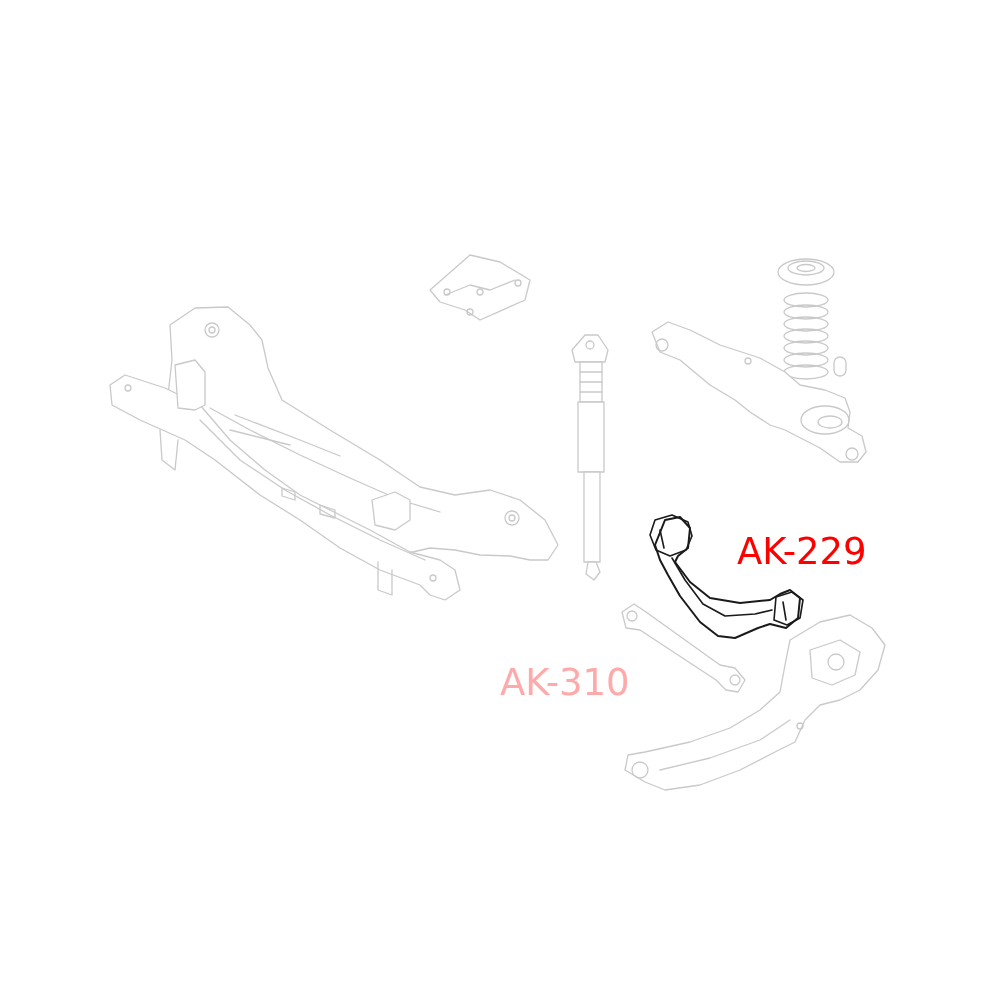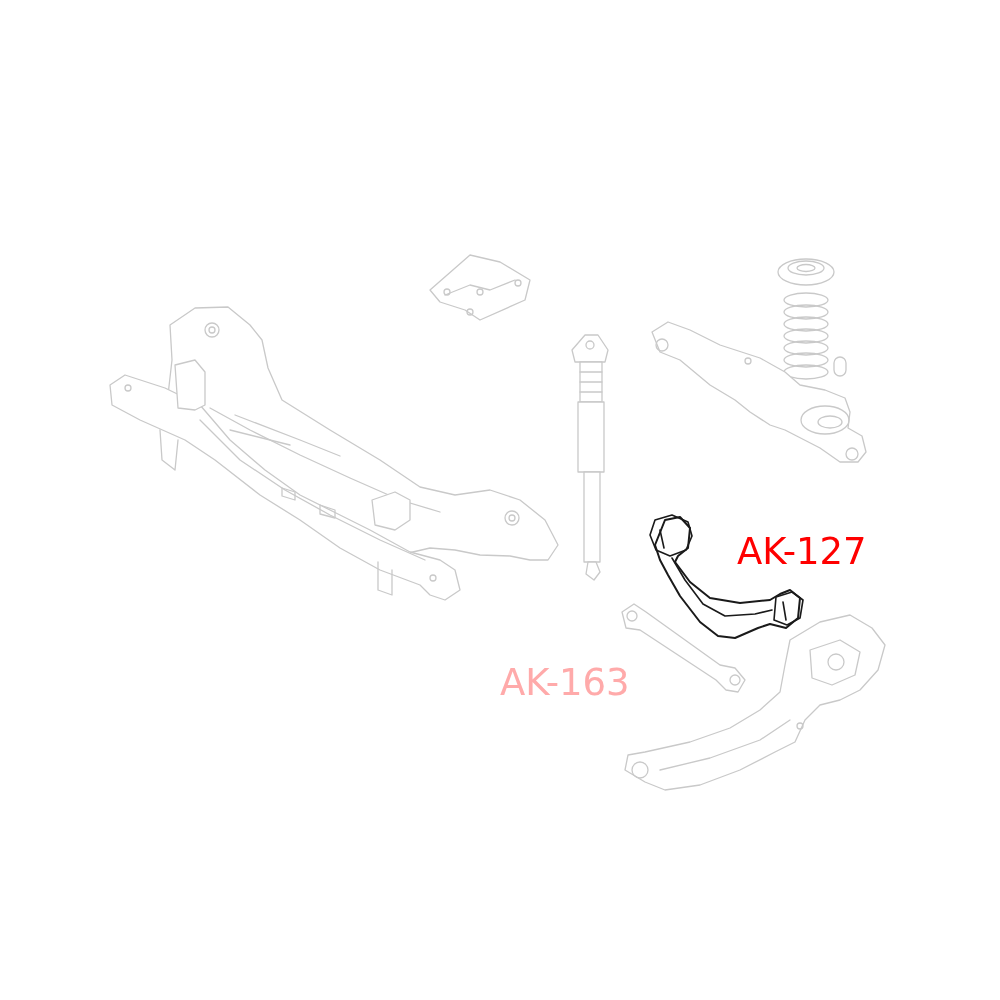--- a/index.html
+++ b/index.html
@@ -105,14 +105,14 @@
   <g>
     <path class="dark" d="M655,545 L665,520 L680,517 L690,528 L688,548 L678,556 L675,562 L690,582 L710,598 L740,603 L770,600 L780,594 L790,590 L800,598 L798,618 L786,628 L770,624 L758,628 L735,638 L718,636 L700,622 L680,596 L668,575 L660,560 Z"></path>
     <path class="dark-line" d="M672,558 L685,580 L703,604 L725,616 L755,614 L772,610"></path>
     <path class="dark-line" d="M655,520 L672,515 L688,522 L692,536 L686,550 L670,556 L656,550 L650,535 Z"></path>
     <path class="dark-line" d="M660,530 L664,548"></path>
     <path class="dark-line" d="M776,597 L792,592 L803,600 L800,618 L787,625 L774,620 Z"></path>
     <path class="dark-line" d="M783,602 L786,620"></path>
   </g>
 </svg>
 
-<div id="label-ak127" class="label">AK-127</div>
-<div id="label-ak215" class="label">AK-163</div>
+<div id="label-ak127" class="label">AK-229</div>
+<div id="label-ak215" class="label">AK-310</div>
 
 </body></html>

